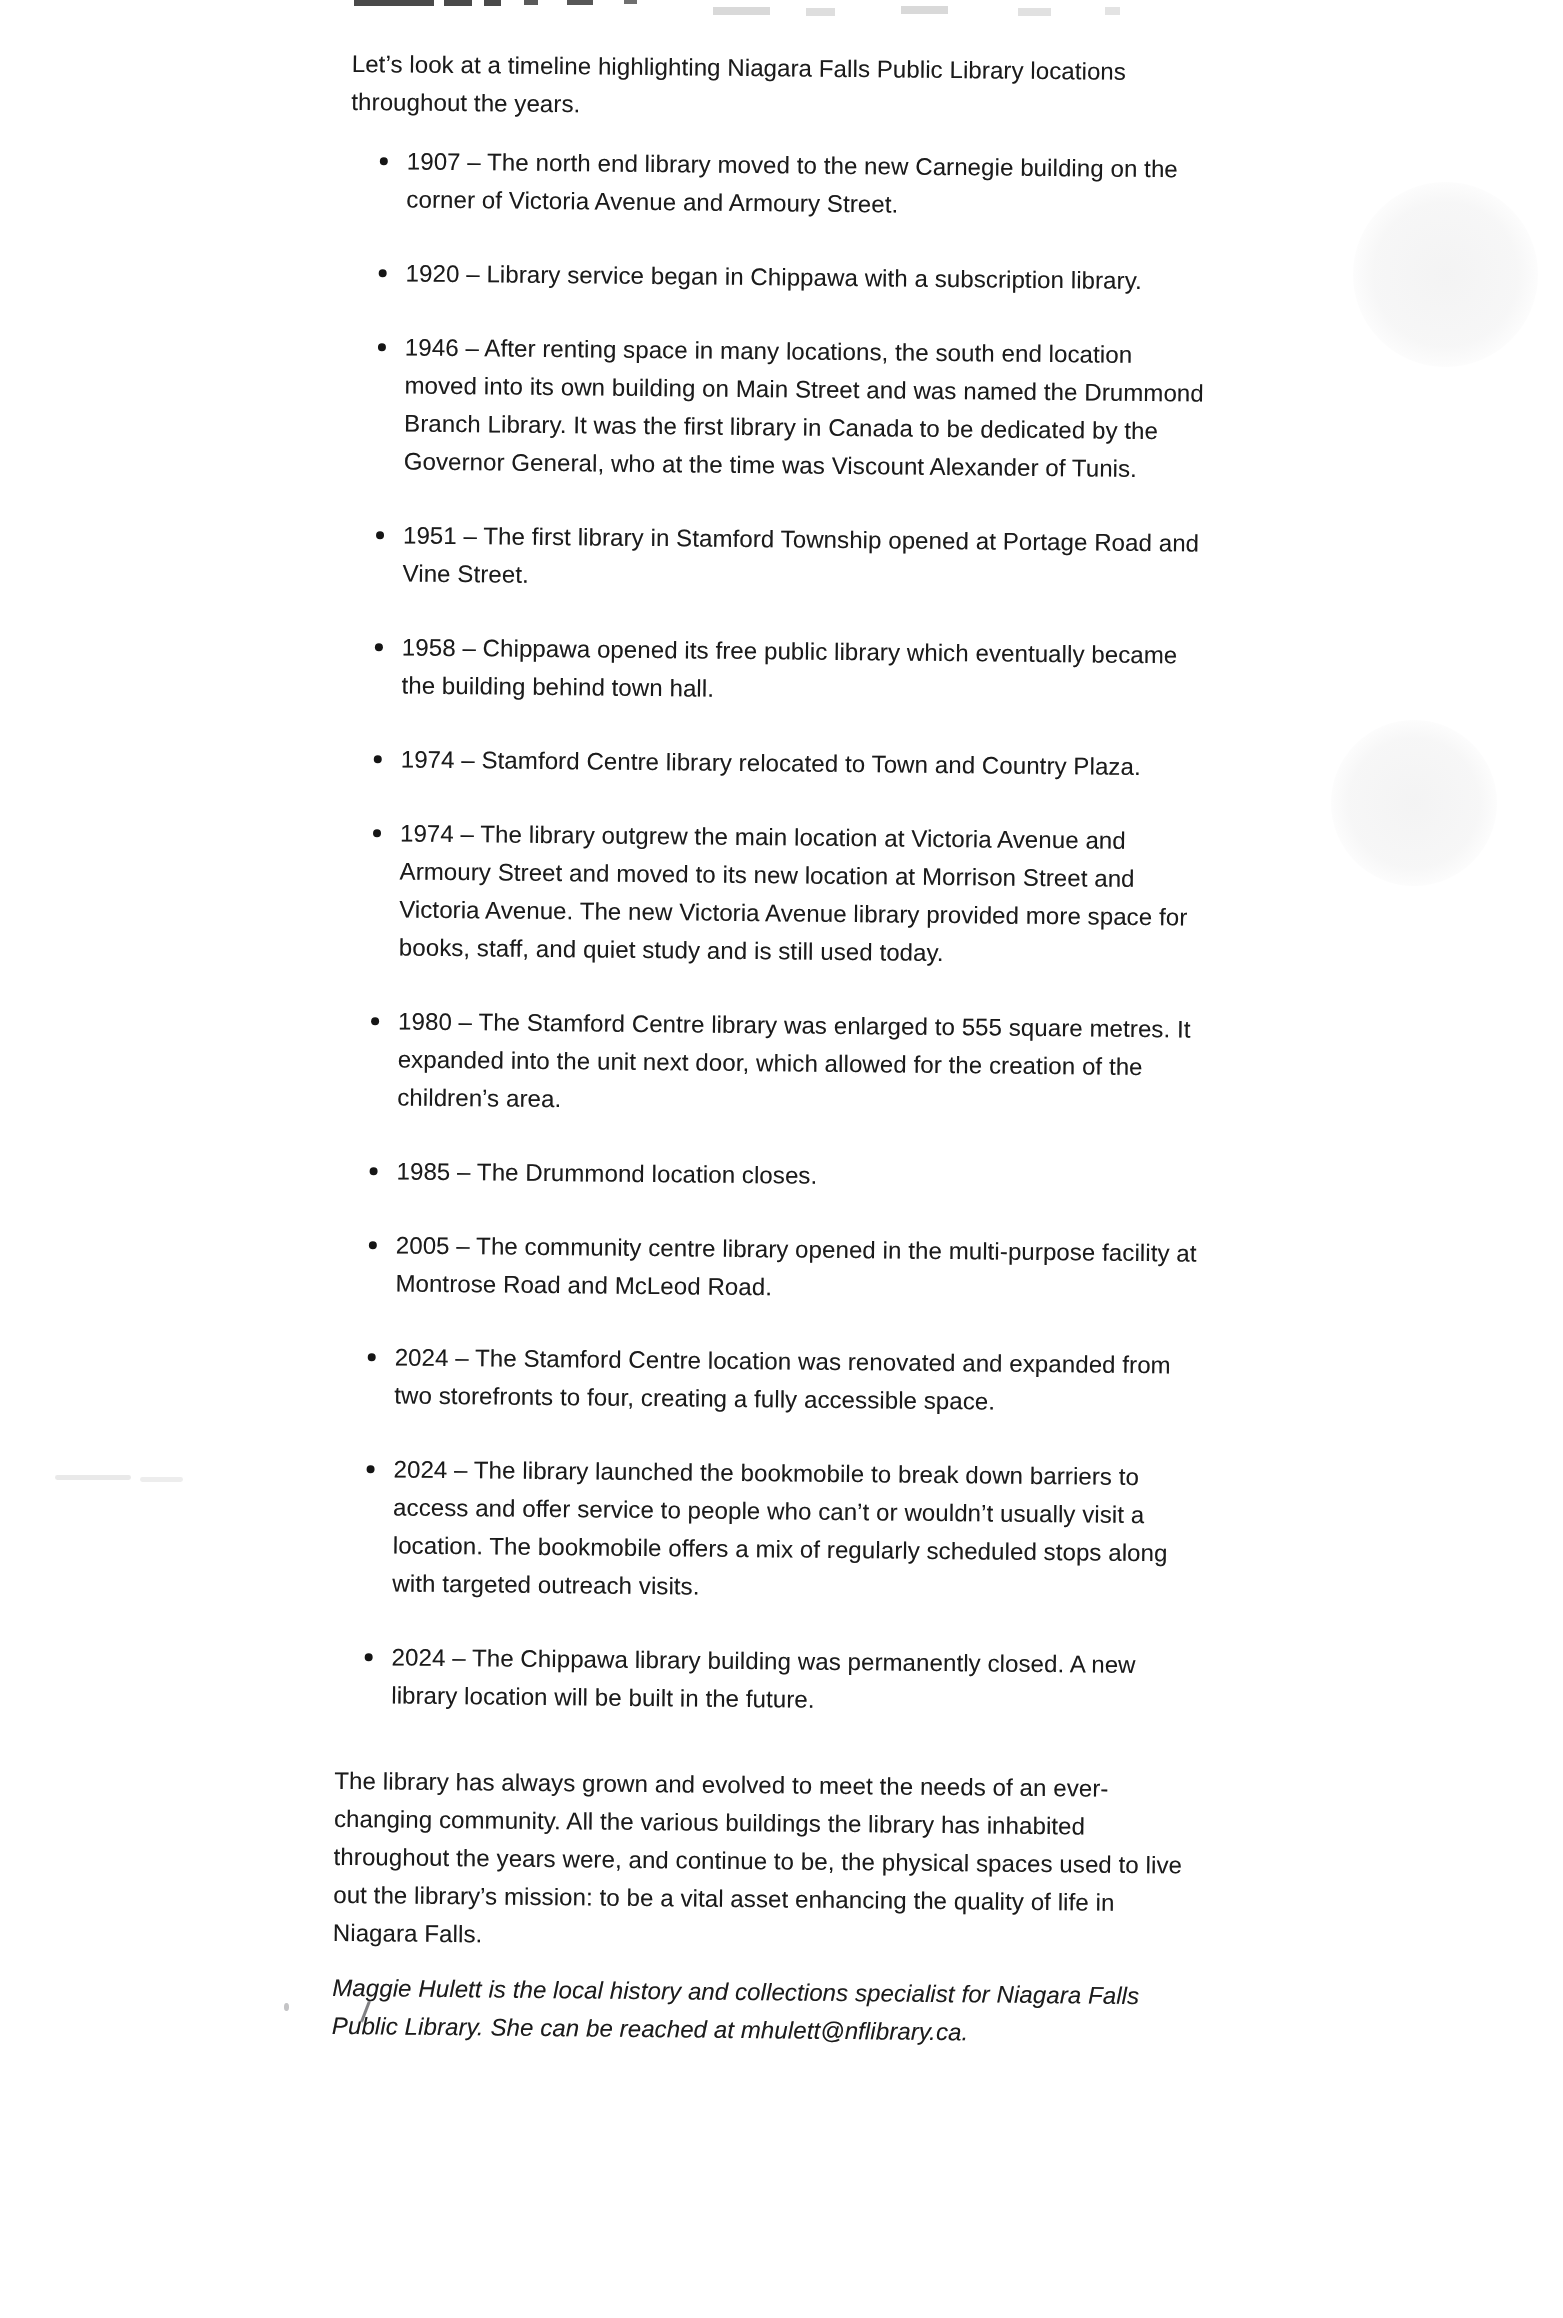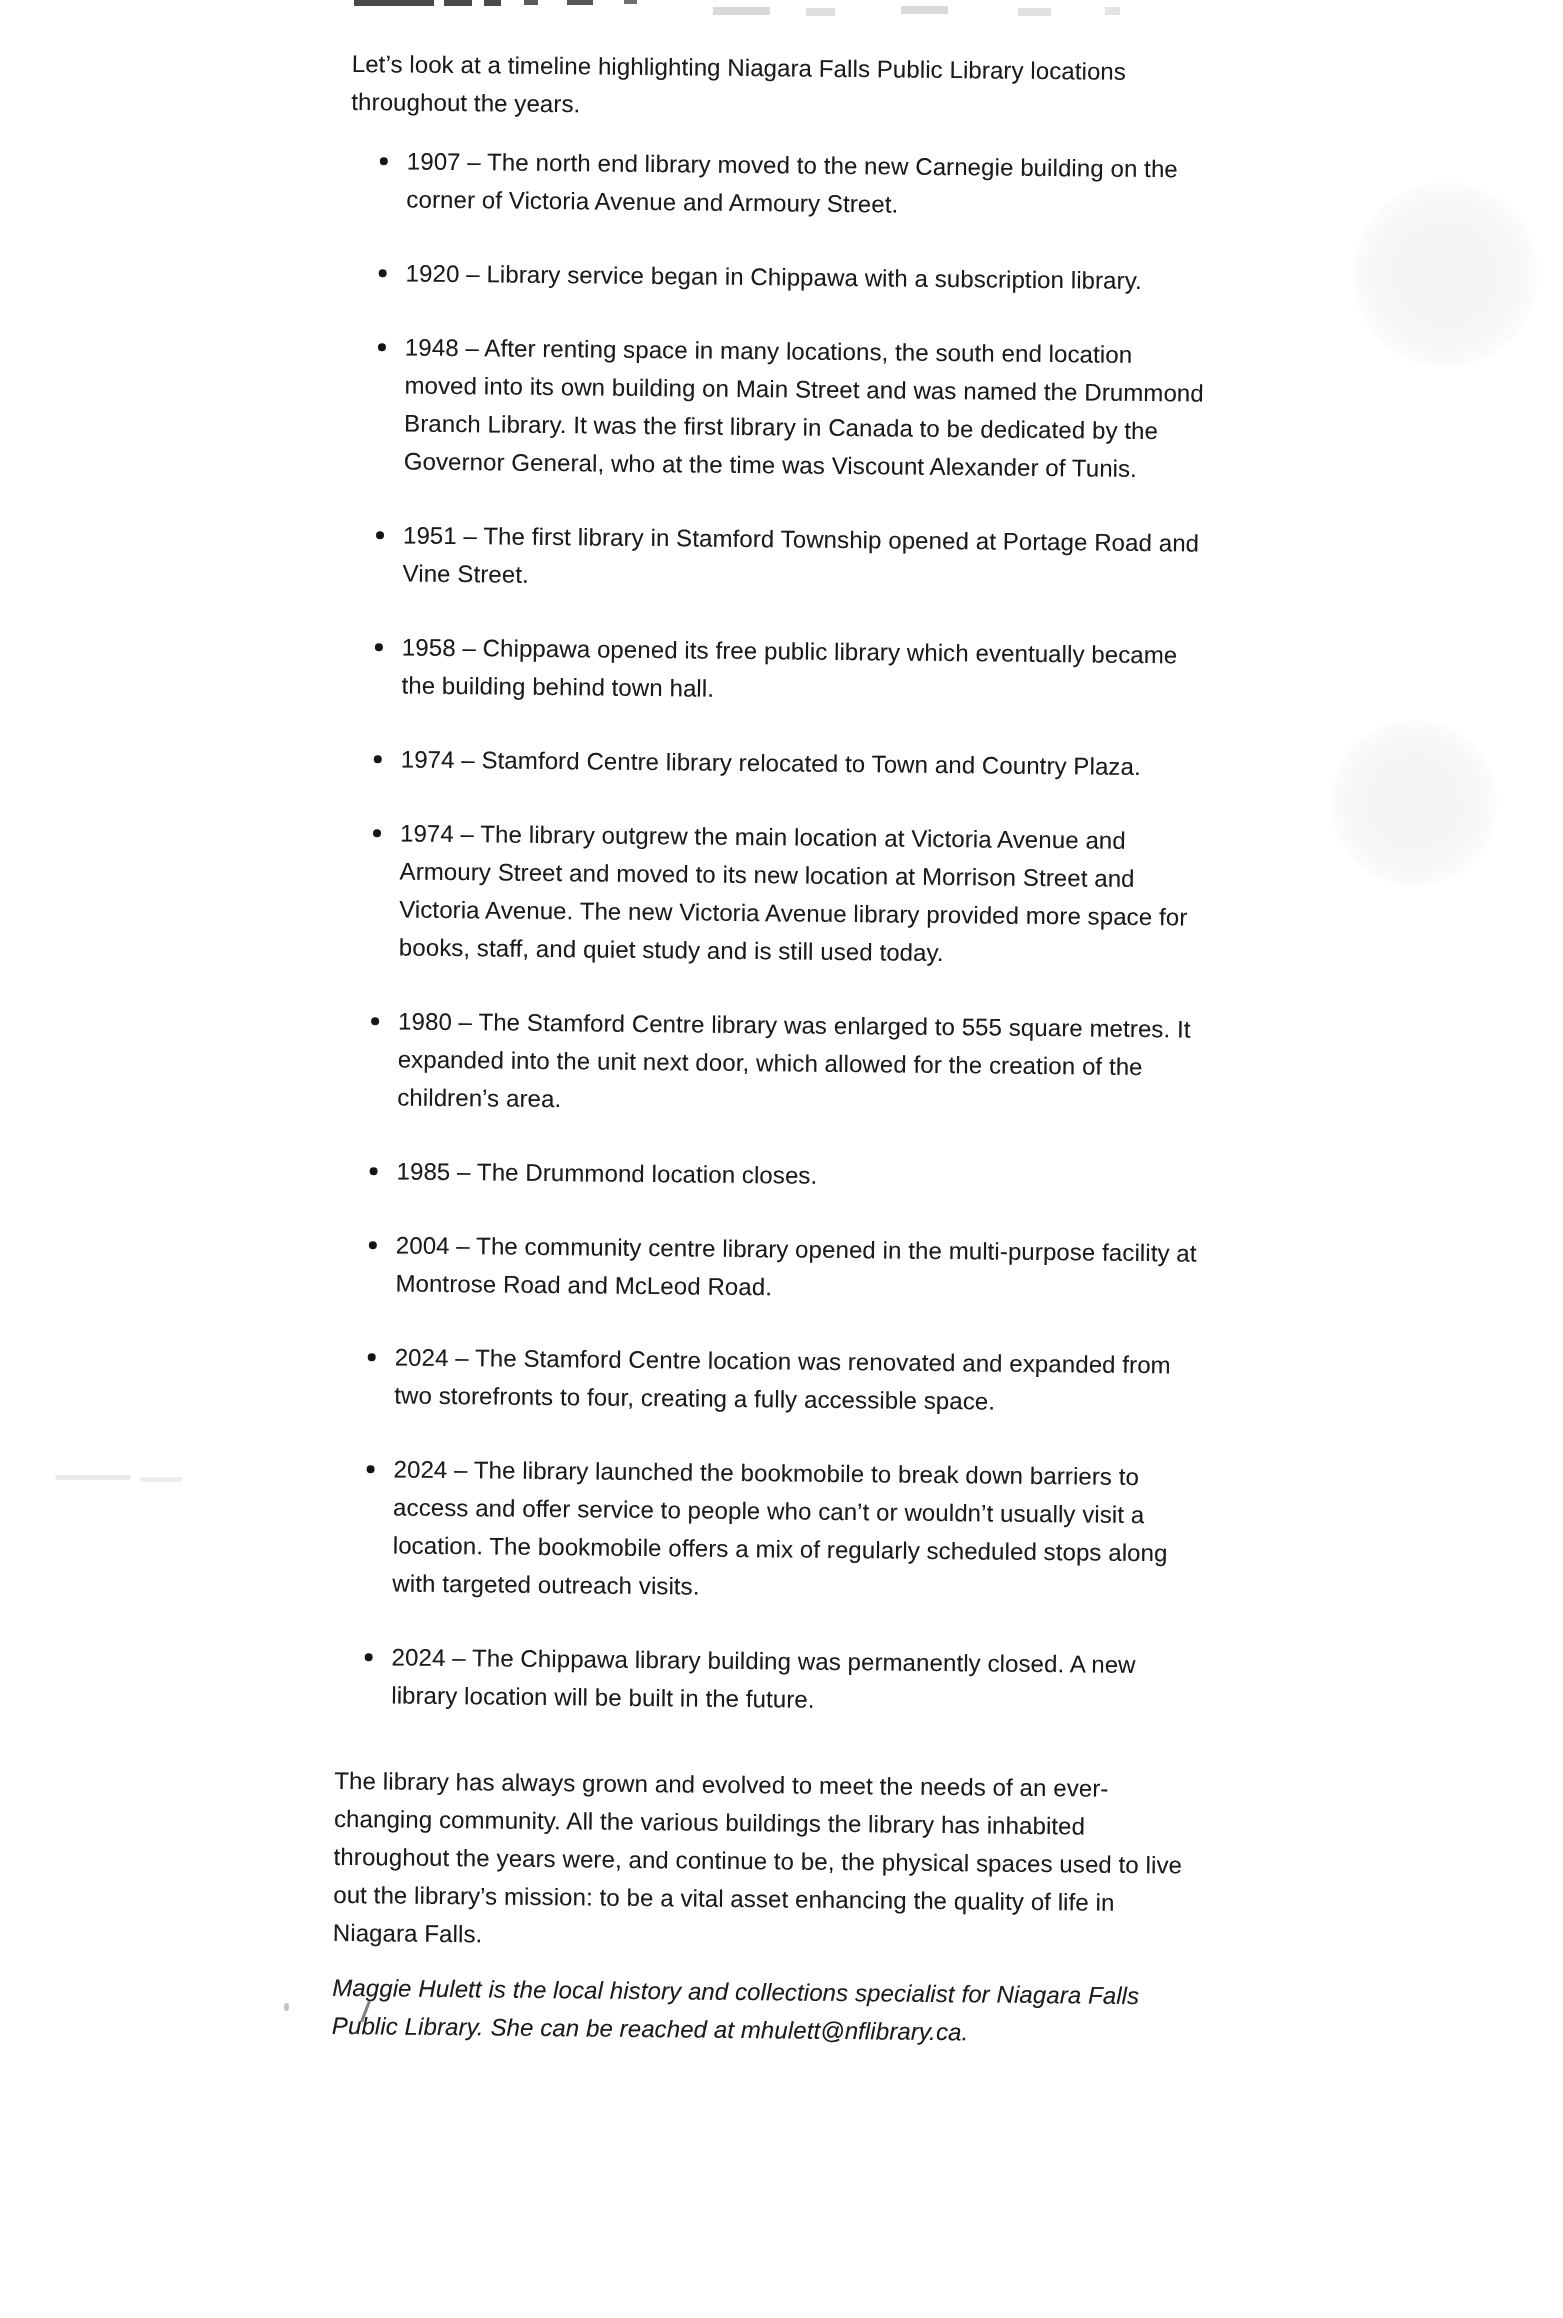--- a/index.html
+++ b/index.html
@@ -99,28 +99,28 @@
 <div class="artifact speck" style="left:284px; top:2003px; width:4.7px; height:7.6px;"></div>
 <div class="artifact pencil" style="left:364px; top:2000px;"></div>
 
 <div class="scan-content">
 
   <p class="para">Let’s look at a timeline highlighting Niagara Falls Public Library locations throughout the years.</p>
 
   <ul class="timeline">
     <li><span class="dot"></span><span>1907</span><span> – </span><span>The north end library moved to the new Carnegie building on the corner of Victoria Avenue and Armoury Street.</span></li>
     <li><span class="dot"></span><span>1920</span><span> – </span><span>Library service began in Chippawa with a subscription library.</span></li>
-    <li><span class="dot"></span><span>1948</span><span> – </span><span>After renting space in many locations, the south end location moved into its own building on Main Street and was named the Drummond Branch Library. It was the first library in Canada to be dedicated by the Governor General, who at the time was Viscount Alexander of Tunis.</span></li>
+    <li><span class="dot"></span><span>1946</span><span> – </span><span>After renting space in many locations, the south end location moved into its own building on Main Street and was named the Drummond Branch Library. It was the first library in Canada to be dedicated by the Governor General, who at the time was Viscount Alexander of Tunis.</span></li>
     <li><span class="dot"></span><span>1951</span><span> – </span><span>The first library in Stamford Township opened at Portage Road and Vine Street.</span></li>
     <li><span class="dot"></span><span>1958</span><span> – </span><span>Chippawa opened its free public library which eventually became the building behind town hall.</span></li>
     <li><span class="dot"></span><span>1974</span><span> – </span><span>Stamford Centre library relocated to Town and Country Plaza.</span></li>
     <li><span class="dot"></span><span>1974</span><span> – </span><span>The library outgrew the main location at Victoria Avenue and Armoury Street and moved to its new location at Morrison Street and Victoria Avenue. The new Victoria Avenue library provided more space for books, staff, and quiet study and is still used today.</span></li>
     <li><span class="dot"></span><span>1980</span><span> – </span><span>The Stamford Centre library was enlarged to 555 square metres. It expanded into the unit next door, which allowed for the creation of the children’s area.</span></li>
     <li><span class="dot"></span><span>1985</span><span> – </span><span>The Drummond location closes.</span></li>
-    <li><span class="dot"></span><span>2004</span><span> – </span><span>The community centre library opened in the multi-purpose facility at Montrose Road and McLeod Road.</span></li>
+    <li><span class="dot"></span><span>2005</span><span> – </span><span>The community centre library opened in the multi-purpose facility at Montrose Road and McLeod Road.</span></li>
     <li><span class="dot"></span><span>2024</span><span> – </span><span>The Stamford Centre location was renovated and expanded from two storefronts to four, creating a fully accessible space.</span></li>
     <li><span class="dot"></span><span>2024</span><span> – </span><span>The library launched the bookmobile to break down barriers to access and offer service to people who can’t or wouldn’t usually visit a location. The bookmobile offers a mix of regularly scheduled stops along with targeted outreach visits.</span></li>
     <li><span class="dot"></span><span>2024</span><span> – </span><span>The Chippawa library building was permanently closed. A new library location will be built in the future.</span></li>
   </ul>
 
   <p class="para closing">The library has always grown and evolved to meet the needs of an ever-changing community. All the various buildings the library has inhabited throughout the years were, and continue to be, the physical spaces used to live out the library’s mission: to be a vital asset enhancing the quality of life in Niagara Falls.</p>
 
   <p class="para byline">Maggie Hulett is the local history and collections specialist for Niagara Falls Public Library. She can be reached at mhulett@nflibrary.ca.</p>
 
 </div>

